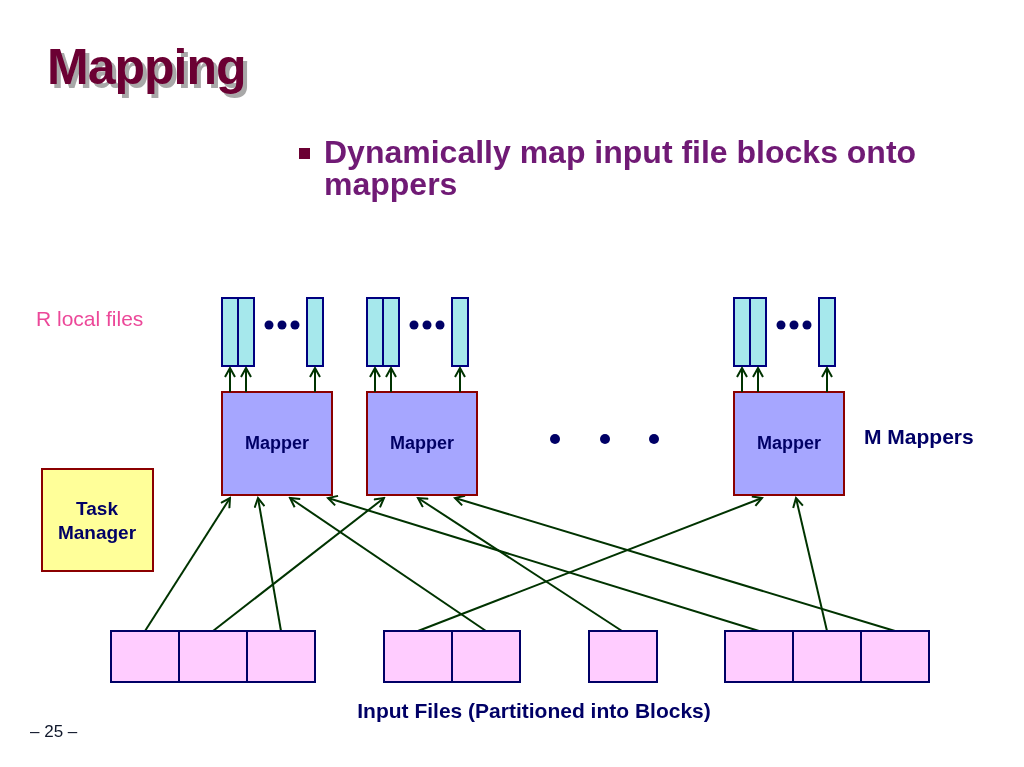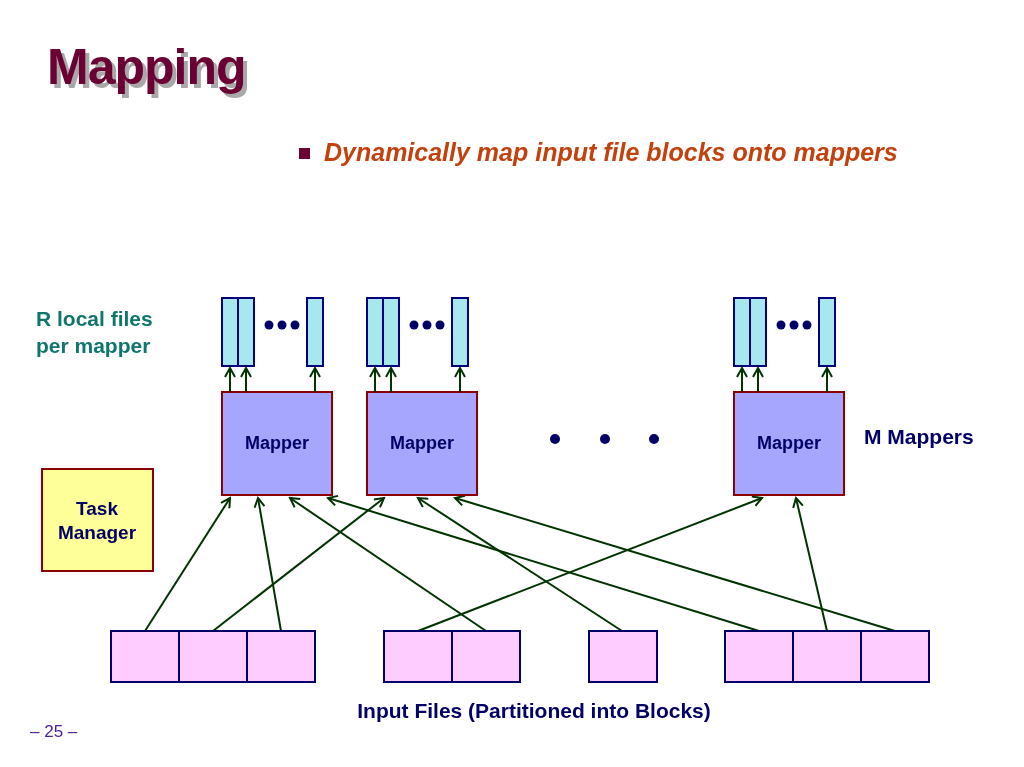--- a/index.html
+++ b/index.html
@@ -1,39 +1,38 @@
 <!DOCTYPE html>
 <html><head>
 <meta charset="utf-8">
 <style>
   html, body { margin: 0; padding: 0; }
   body { width: 1024px; height: 767px; background: #ffffff; position: relative; overflow: hidden;
          font-family: "Liberation Sans", sans-serif; }
   .title { position: absolute; left: 47px; top: 38px; font-size: 50px; font-weight: bold; color: #6b0033;
            text-shadow: 4px 4px 0 #a8a8a8; letter-spacing: -1px; }
   .bullets { position: absolute; left: 297px; top: 136px; margin: 0; padding: 0; list-style: none; }
-  .bullets li { position: relative; padding-left: 27px; font-size: 25px; font-weight: bold; color: #c2410c;
-                height: 43px; line-height: 32px; font-style: italic; }
+  .bullets li { position: relative; padding-left: 27px; font-size: 32px; font-weight: bold; color: #701a75;
+                height: 43px; line-height: 32px; }
   .bullets li .sq { position: absolute; left: 2px; top: 12px; width: 11px; height: 11px; background: #6b0033; }
-  .label { position: absolute; font-weight: bold; color: #0f766e; font-family: "Liberation Sans", sans-serif; }
-  .footer { position: absolute; left: 30px; top: 722px; font-size: 17px; color: #4c1d95; }
+  .label { position: absolute; font-weight: normal; color: #ec4899; font-family: "Liberation Sans", sans-serif; }
+  .footer { position: absolute; left: 30px; top: 722px; font-size: 17px; color: #0f172a; }
   svg { position: absolute; left: 0; top: 0; }
 </style>
 </head>
 <body>
 
 <div class="title">Mapping</div>
 
 <ul class="bullets">
   <li><span class="sq"></span><span>Dynamically map input file blocks onto mappers</span></li>
 </ul>
 
 <div class="label" style="left:36px; top:305px; font-size:21px; line-height:27px;">
   <div>R local files</div>
-  <div>per mapper</div>
 </div>
 
 <svg id="diagram-svg" width="1024" height="767" xmlns="http://www.w3.org/2000/svg">
   <defs>
     <marker id="arrowhead" markerWidth="12" markerHeight="12" refX="10" refY="6" orient="auto" markerUnits="userSpaceOnUse">
       <path d="M1,1 L10,6 L1,11" fill="none" stroke="#003300" stroke-width="2"></path>
     </marker>
   </defs>
 
   <rect x="42" y="469" width="111" height="102" fill="#ffff99" stroke="#8b0000" stroke-width="2"></rect>

